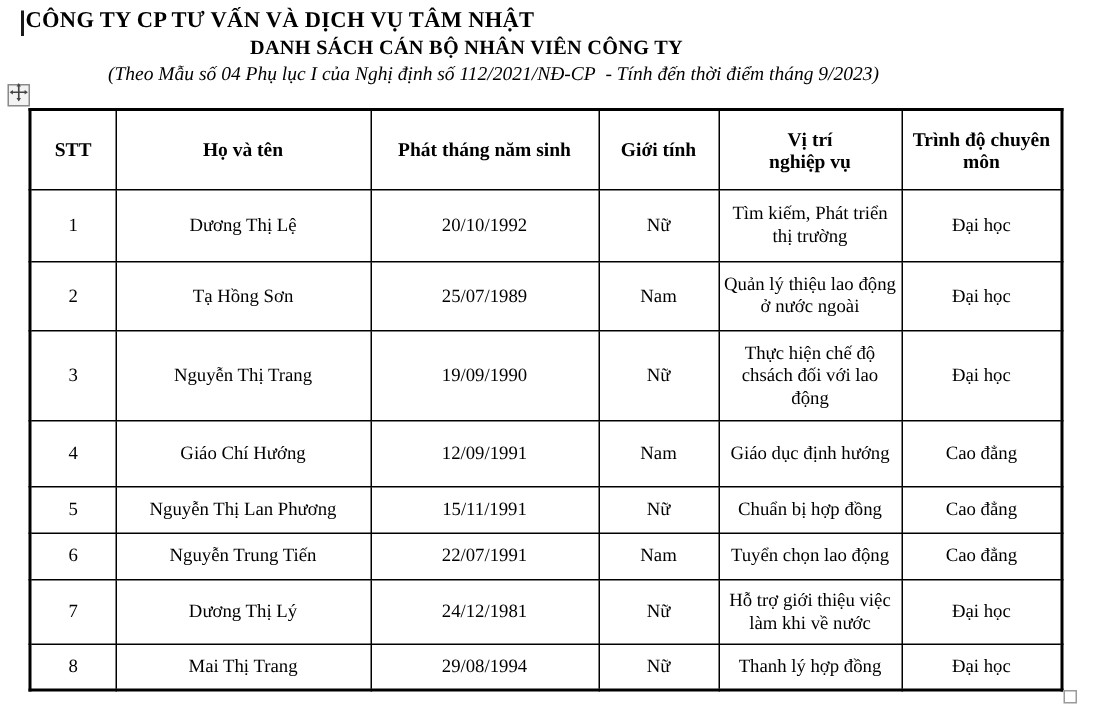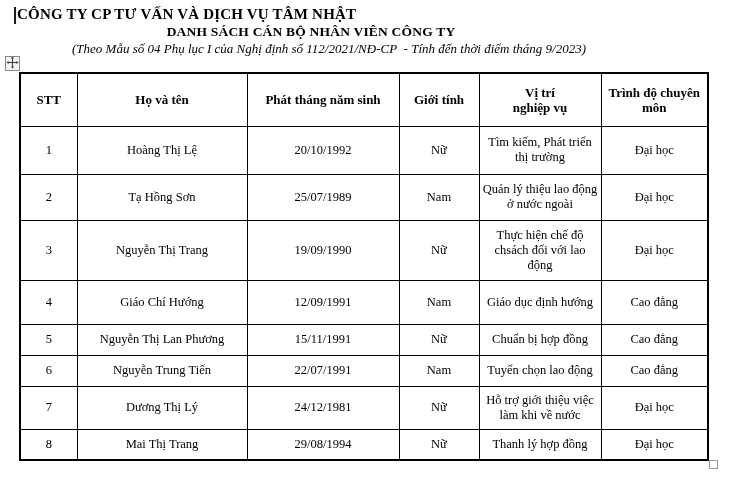--- a/index.html
+++ b/index.html
@@ -113,21 +113,21 @@
             <th>Giới tính</th>
             <th>Vị trí
 nghiệp vụ</th>
             <th>Trình độ chuyên
 môn</th>
           </tr>
       </thead>
       <tbody>
           <tr>
             <td>1</td>
-            <td>Hoàng Thị Lệ</td>
+            <td>Dương Thị Lệ</td>
             <td>20/10/1992</td>
             <td>Nữ</td>
             <td>Tìm kiếm, Phát triển thị trường</td>
             <td>Đại học</td>
           </tr>
           <tr>
             <td>2</td>
             <td>Tạ Hồng Sơn</td>
             <td>25/07/1989</td>
             <td>Nam</td>

